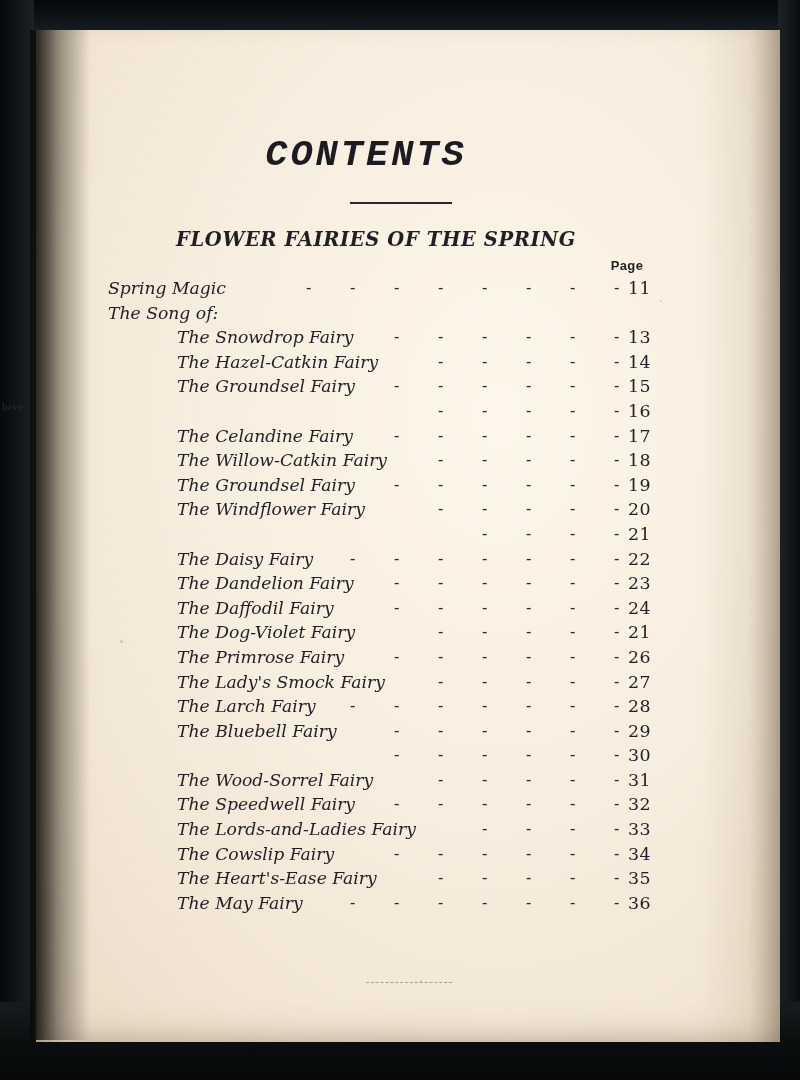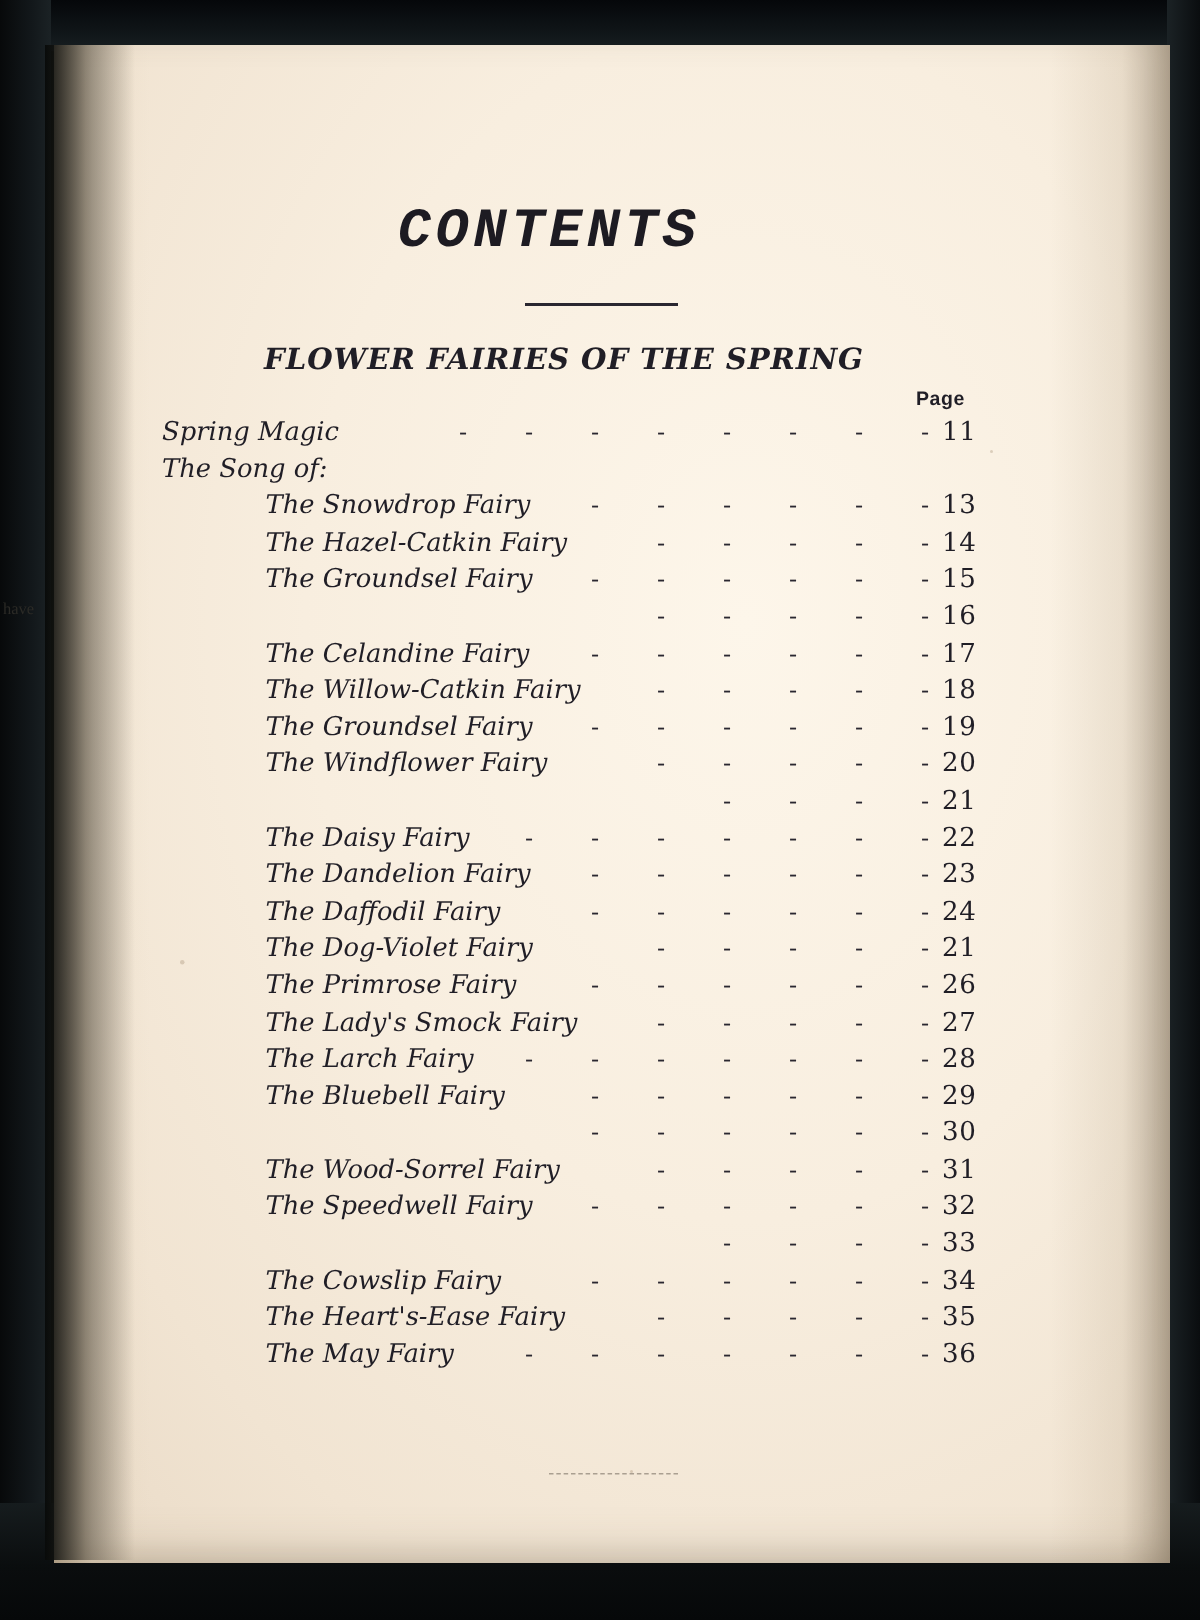--- a/index.html
+++ b/index.html
@@ -422,20 +422,21 @@
           <span class="label">The Speedwell Fairy</span>
           <span class="dash" style="left: 578px;">-</span>
           <span class="dash" style="left: 534px;">-</span>
           <span class="dash" style="left: 490px;">-</span>
           <span class="dash" style="left: 446px;">-</span>
           <span class="dash" style="left: 402px;">-</span>
           <span class="dash" style="left: 358px;">-</span>
           <span class="pageno">32</span>
         </div>
         <div class="row lvl1">
+          <span class="label">The Lords-and-Ladies Fairy</span>
           <span class="dash" style="left: 578px;">-</span>
           <span class="dash" style="left: 534px;">-</span>
           <span class="dash" style="left: 490px;">-</span>
           <span class="dash" style="left: 446px;">-</span>
           <span class="pageno">33</span>
         </div>
         <div class="row lvl1">
           <span class="label">The Cowslip Fairy</span>
           <span class="dash" style="left: 578px;">-</span>
           <span class="dash" style="left: 534px;">-</span>

